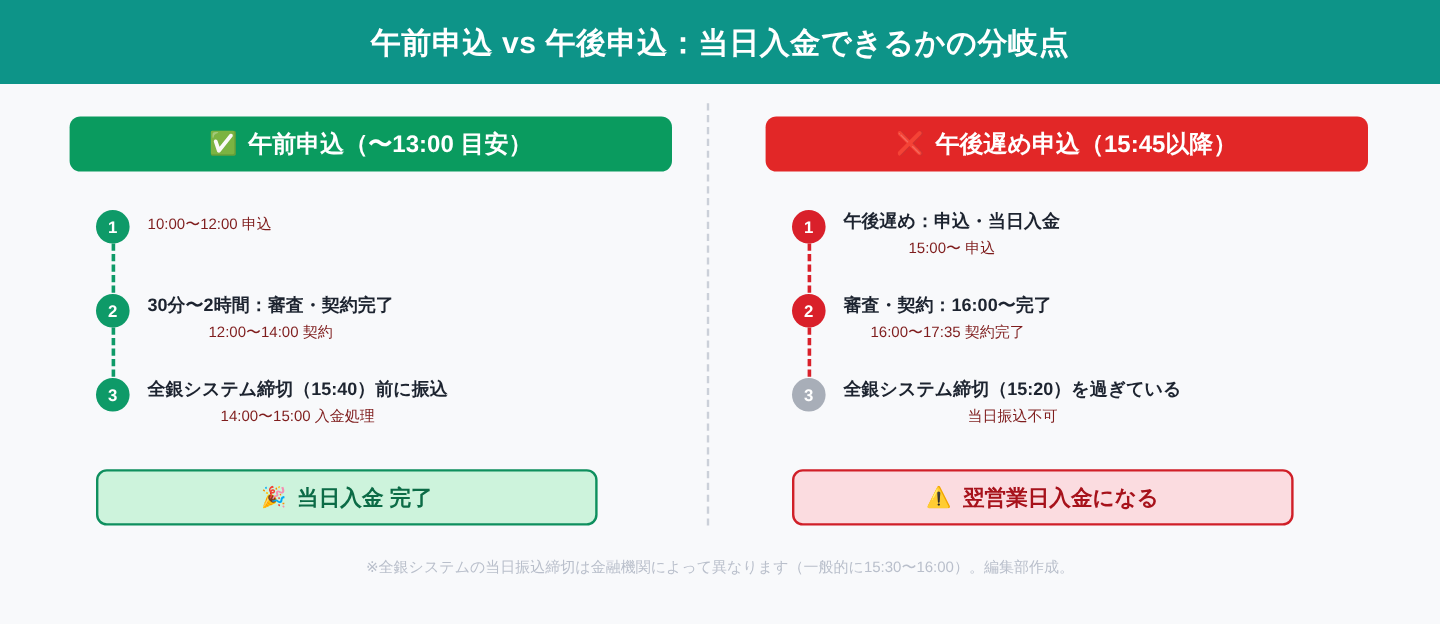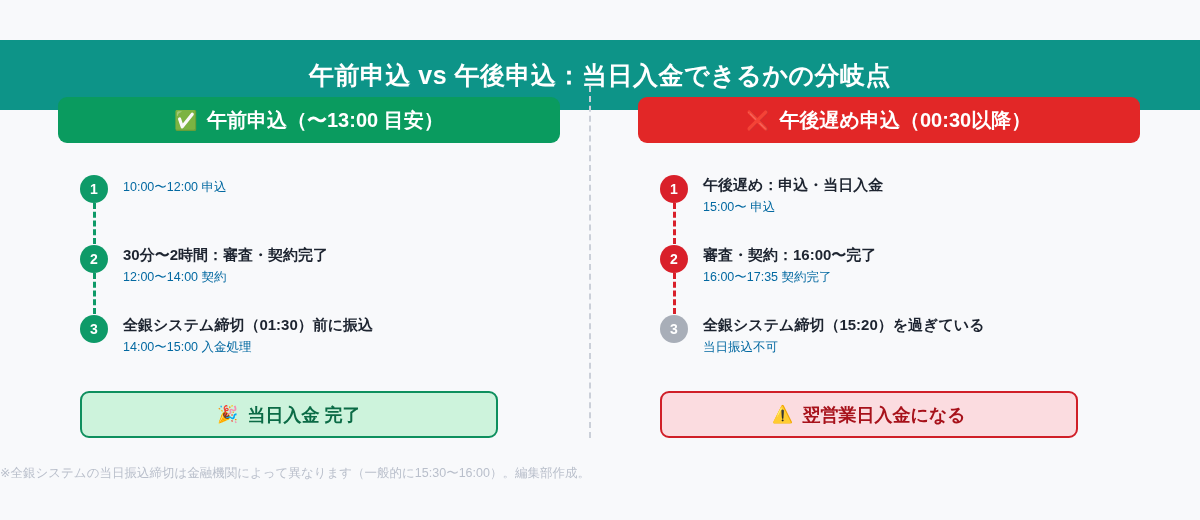--- a/index.html
+++ b/index.html
@@ -19,21 +19,20 @@
   .banner {
     position: absolute;
     left: 0;
     top: 0;
     width: 1200px;
     height: 70px;
     background: #0D9488;
     display: flex;
     align-items: center;
     justify-content: center;
-    margin-top: 40px;
   }
   .banner-title {
     color: #FFFFFF;
     font-size: 25px;
     font-weight: bold;
     letter-spacing: 0.5px;
     white-space: nowrap;
   }
 
   
@@ -132,23 +131,24 @@
   .step-title {
     font-size: 15px;
     font-weight: bold;
     color: #1D2430;
     line-height: 1.3;
     white-space: nowrap;
   }
   .step-sub {
     margin-top: 4px;
     font-size: 12.5px;
-    color: #0369a1;
+    color: #7f1d1d;
     line-height: 1.3;
     white-space: nowrap;
+    text-align: center;
   }
 
   
   .result {
     margin-top: 23px;
     margin-left: 22px;
     width: 418px;
     height: 47px;
     border-radius: 9px;
     display: flex;
@@ -174,20 +174,21 @@
     margin-right: 9px;
     line-height: 1;
   }
 
   
   .footer-note {
     position: absolute;
     left: 0;
     top: 465px;
     width: 1200px;
+    text-align: center;
     font-size: 12.5px;
     color: #B9BFCB;
     white-space: nowrap;
   }
 </style>
 </head>
 <body>
 
 <div class="banner">
   <div class="banner-title">午前申込 vs 午後申込：当日入金できるかの分岐点</div>
@@ -219,39 +220,39 @@
         <div class="bullet green">2</div>
         <div class="step-text">
           <div class="step-title">30分〜2時間：審査・契約完了</div>
           <div class="step-sub">12:00〜14:00 契約</div>
         </div>
       </div>
 
       <div class="step">
         <div class="bullet green">3</div>
         <div class="step-text">
-          <div class="step-title">全銀システム締切（01:30）前に振込</div>
+          <div class="step-title">全銀システム締切（15:40）前に振込</div>
           <div class="step-sub">14:00〜15:00 入金処理</div>
         </div>
       </div>
 
     </div>
 
     <div class="result ok">
       <span class="res-emoji">🎉</span>
       <span>当日入金 完了</span>
     </div>
 
   </div>
 
   <div class="column right">
 
     <div class="card-header ng">
       <span class="hdr-emoji">❌</span>
-      <span>午後遅め申込（00:30以降）</span>
+      <span>午後遅め申込（15:45以降）</span>
     </div>
 
     <div class="steps">
 
       <div class="step">
         <div class="connector red"></div>
         <div class="bullet red">1</div>
         <div class="step-text">
           <div class="step-title">午後遅め：申込・当日入金</div>
           <div class="step-sub">15:00〜 申込</div>

